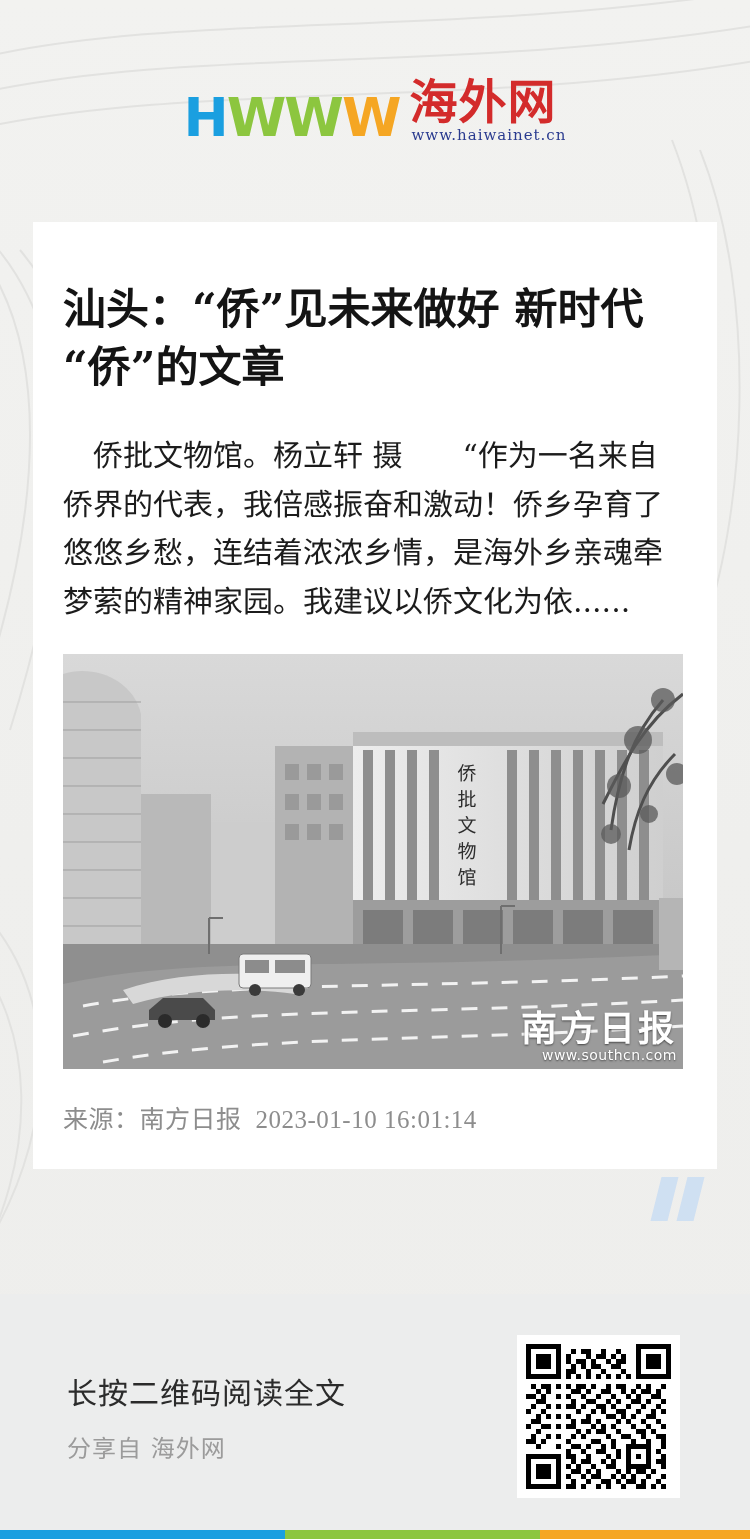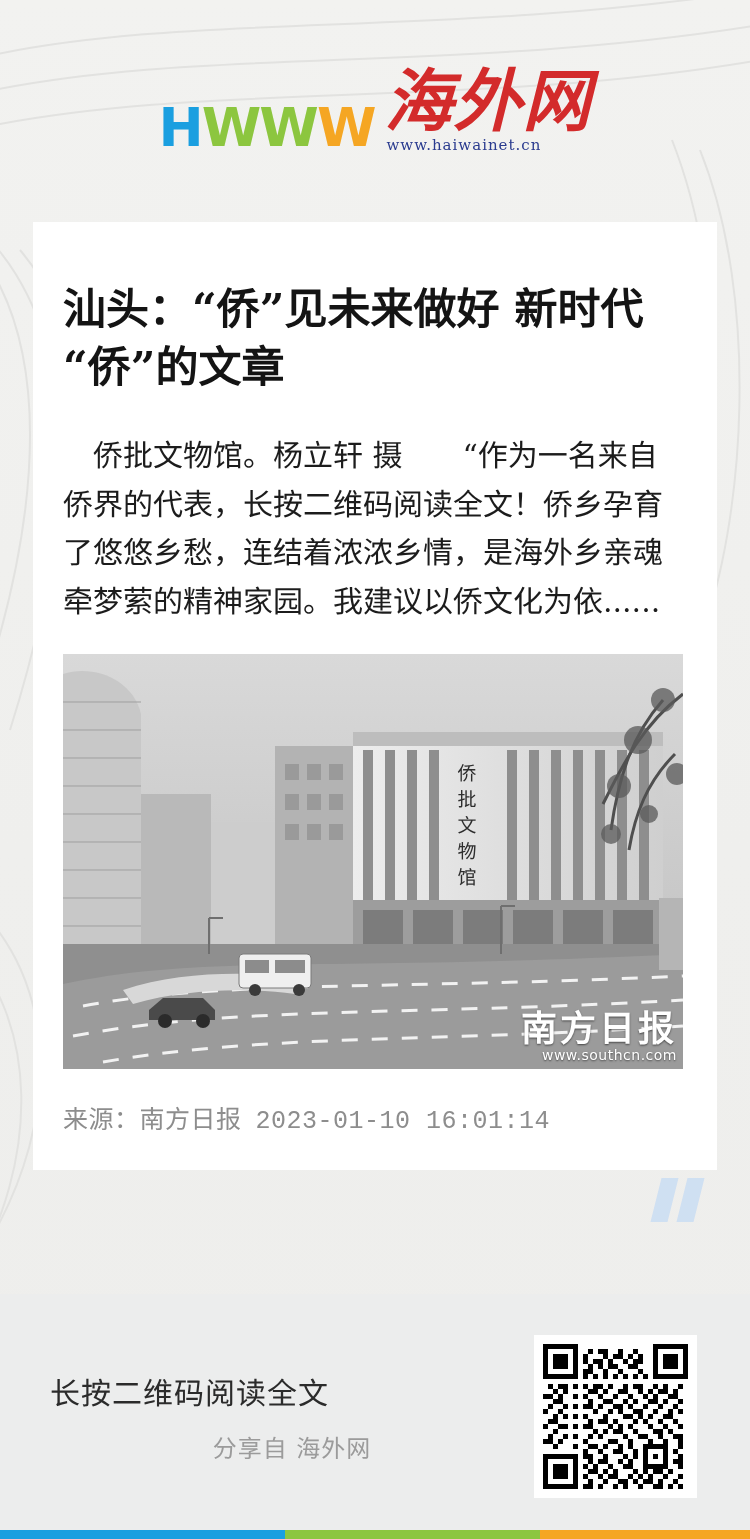--- a/index.html
+++ b/index.html
@@ -58,25 +58,24 @@
   .logo-hww span:nth-child(4) { color: #f5a623; }
   .logo-cn-wrap {
     display: flex;
     flex-direction: column;
     align-items: flex-start;
     margin-bottom: 1px;
   }
   .logo-cn {
     font-family: "DejaVu Sans", sans-serif;
     font-weight: 700;
-    font-size: 68px;
+    font-size: 48px;
     color: #d32b2b;
     line-height: 1;
     letter-spacing: 1px;
-    font-style: italic;
   }
   .logo-url {
     font-family: "DejaVu Serif", serif;
     font-size: 15px;
     color: #2a3b8f;
     letter-spacing: 1px;
     padding-left: 2px;
   }
 
   
@@ -129,21 +128,21 @@
   }
   .photo-watermark .wm-url {
     font-family: "DejaVu Sans", sans-serif;
     font-size: 14px;
     line-height: 1.4;
     letter-spacing: .5px;
     text-align: right;
   }
   .meta-line {
     margin-top: 30px;
-    font-family: Liberation Mono, monospace;
+    font-family: Liberation Serif, serif;
     font-size: 25px;
     color: #8d8d8d;
     letter-spacing: .5px;
   }
   .meta-line .meta-sep { display: inline-block; width: 14px; }
 
   
   .quote-deco {
     position: absolute;
     right: 18px;
@@ -162,40 +161,39 @@
   
   .footer {
     position: absolute;
     left: 0;
     right: 0;
     bottom: 0;
     height: 245px;
     background: #eceded;
     display: flex;
     align-items: center;
-    padding: 0 18px;
+    padding: 0 35px;
     box-sizing: border-box;
   }
   .footer-text {
     flex: 1;
     padding-left: 32px;
   }
   .footer-title {
     font-family: "DejaVu Serif", serif;
     font-size: 30px;
     color: #2b2b2b;
     margin-bottom: 16px;
     letter-spacing: 1px;
   }
   .footer-sub {
     font-family: "DejaVu Sans", sans-serif;
     font-size: 24px;
     color: #9b9b9b;
     letter-spacing: 1px;
-    text-align: center;
   }
   .qr-box {
     width: 163px;
     height: 163px;
     background: #ffffff;
     padding: 9px;
     box-sizing: border-box;
     margin-right: 35px;
   }
   .bottom-bar {
@@ -243,21 +241,21 @@
         <div class="logo-cn">海外网</div>
         <div class="logo-url">www.haiwainet.cn</div>
       </div>
     </div>
   </div>
 
   <div class="card">
 
     <h1 class="article-title">汕头：“侨”见未来做好 新时代“侨”的文章</h1>
 
-    <p class="article-body">　侨批文物馆。杨立轩 摄　　“作为一名来自侨界的代表，长按二维码阅读全文！侨乡孕育了悠悠乡愁，连结着浓浓乡情，是海外乡亲魂牵梦萦的精神家园。我建议以侨文化为依......</p>
+    <p class="article-body">　侨批文物馆。杨立轩 摄　　“作为一名来自侨界的代表，我倍感振奋和激动！侨乡孕育了悠悠乡愁，连结着浓浓乡情，是海外乡亲魂牵梦萦的精神家园。我建议以侨文化为依......</p>
 
     <div class="article-photo">
       <svg width="620" height="415" viewBox="0 0 620 415">
         <defs>
           <linearGradient id="skyg" x1="0" y1="0" x2="0" y2="1">
             <stop offset="0%" stop-color="#d9d9d9"></stop>
             <stop offset="100%" stop-color="#bdbdbd"></stop>
           </linearGradient>
           <linearGradient id="facade" x1="0" y1="0" x2="1" y2="0">
             <stop offset="0%" stop-color="#ededed"></stop>

